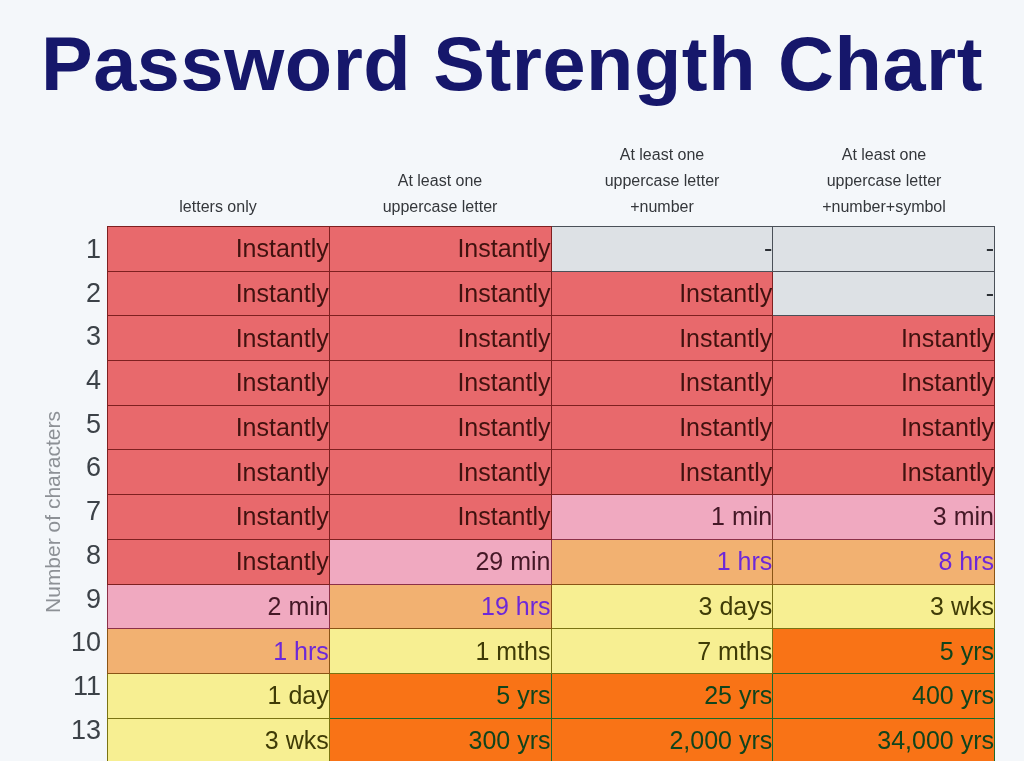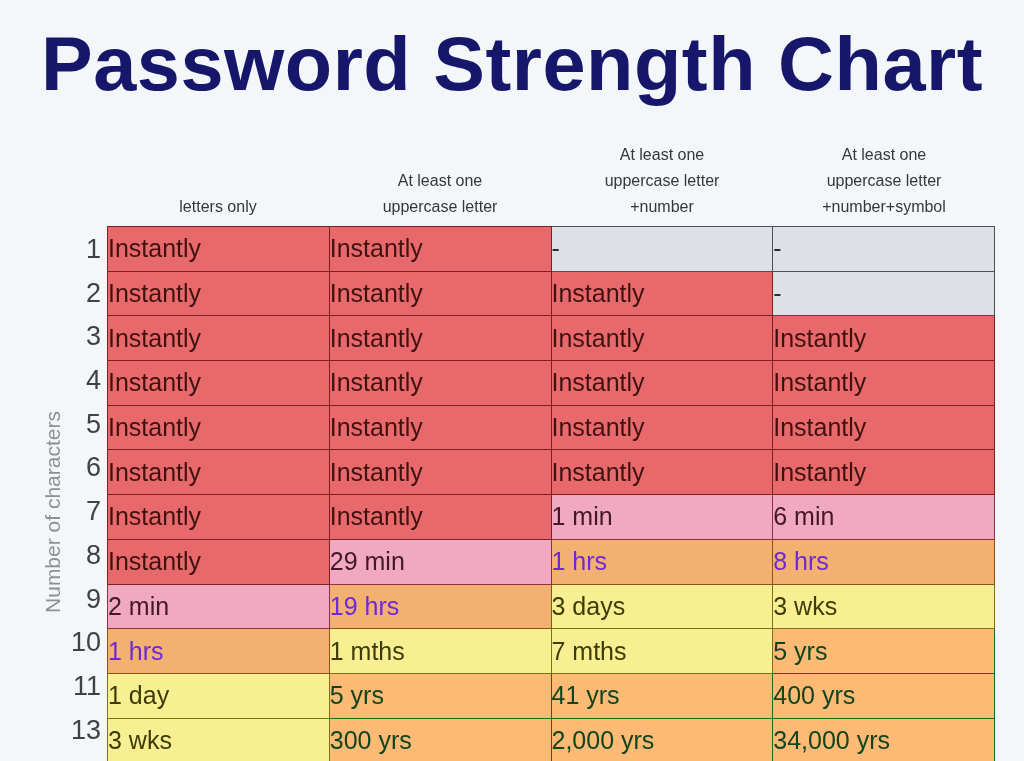--- a/index.html
+++ b/index.html
@@ -77,35 +77,35 @@
   }
 
   
   #data-table {
     width: 888px;
     border-collapse: collapse;
     table-layout: fixed;
   }
   #data-table td {
     height: 43.7px;
-    text-align: left;
+    text-align: right;
     vertical-align: middle;
     font-size: 25px;
     font-family: "Liberation Sans", sans-serif;
     color: #2f2a20;
     border: 1px solid rgba(60,40,20,0.55);
     padding: 0;
     overflow: hidden;
     white-space: nowrap;
   }
   #data-table td.c-red    { background:#e8696c; border-color:#7e2020; color:#40120f; }
   #data-table td.c-pink   { background:#f0a9c0; border-color:#8c3048; color:#441826; }
   #data-table td.c-orange { background:#f2b171; border-color:#8a5415; color:#6d28d9; }
   #data-table td.c-yellow { background:#f7ef92; border-color:#7a7312; color:#3f3b06; }
-  #data-table td.c-green  { background:#fdba74; border-color:#1d6b2c; color:#10441c; }
+  #data-table td.c-green  { background:#f97316; border-color:#1d6b2c; color:#10441c; }
   #data-table td.c-gray   { background:#dde1e5; border-color:#4a5058; color:#2b2f34; }
 
   
   .row-num-gutter {
     position: absolute;
     left: 55px;
     top: 228px;
     width: 46px;
   }
   .row-num {
@@ -194,21 +194,21 @@
         <tr>
           <td class="c-red">Instantly</td>
           <td class="c-red">Instantly</td>
           <td class="c-red">Instantly</td>
           <td class="c-red">Instantly</td>
         </tr>
         <tr>
           <td class="c-red">Instantly</td>
           <td class="c-red">Instantly</td>
           <td class="c-pink">1 min</td>
-          <td class="c-pink">6 min</td>
+          <td class="c-pink">3 min</td>
         </tr>
         <tr>
           <td class="c-red">Instantly</td>
           <td class="c-pink">29 min</td>
           <td class="c-orange">1 hrs</td>
           <td class="c-orange">8 hrs</td>
         </tr>
         <tr>
           <td class="c-pink">2 min</td>
           <td class="c-orange">19 hrs</td>
@@ -217,21 +217,21 @@
         </tr>
         <tr>
           <td class="c-orange">1 hrs</td>
           <td class="c-yellow">1 mths</td>
           <td class="c-yellow">7 mths</td>
           <td class="c-green">5 yrs</td>
         </tr>
         <tr>
           <td class="c-yellow">1 day</td>
           <td class="c-green">5 yrs</td>
-          <td class="c-green">41 yrs</td>
+          <td class="c-green">25 yrs</td>
           <td class="c-green">400 yrs</td>
         </tr>
         <tr>
           <td class="c-yellow">3 wks</td>
           <td class="c-green">300 yrs</td>
           <td class="c-green">2,000 yrs</td>
           <td class="c-green">34,000 yrs</td>
         </tr>
       </tbody>
   </table>

